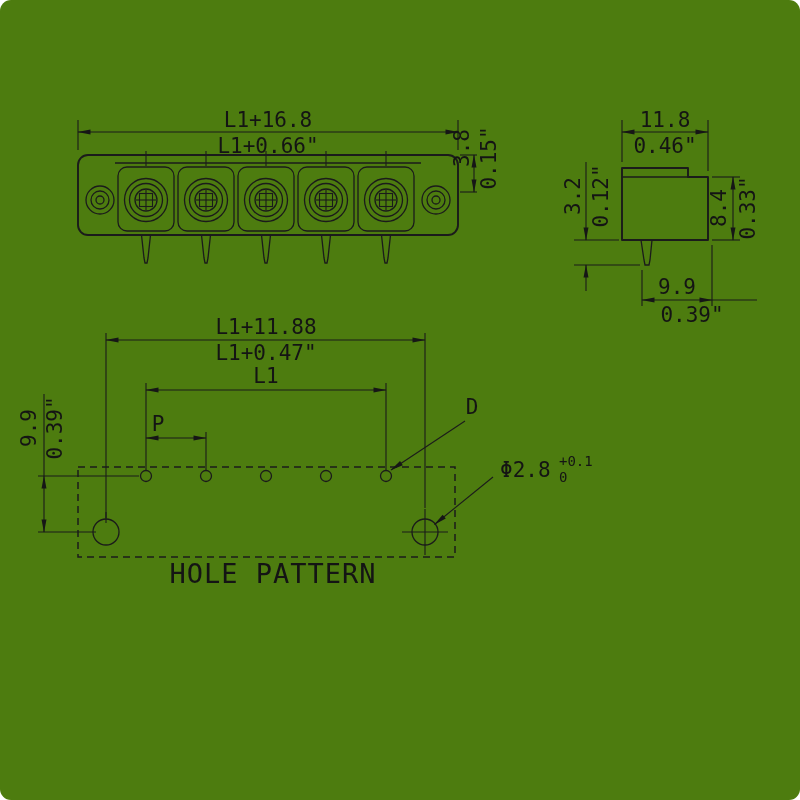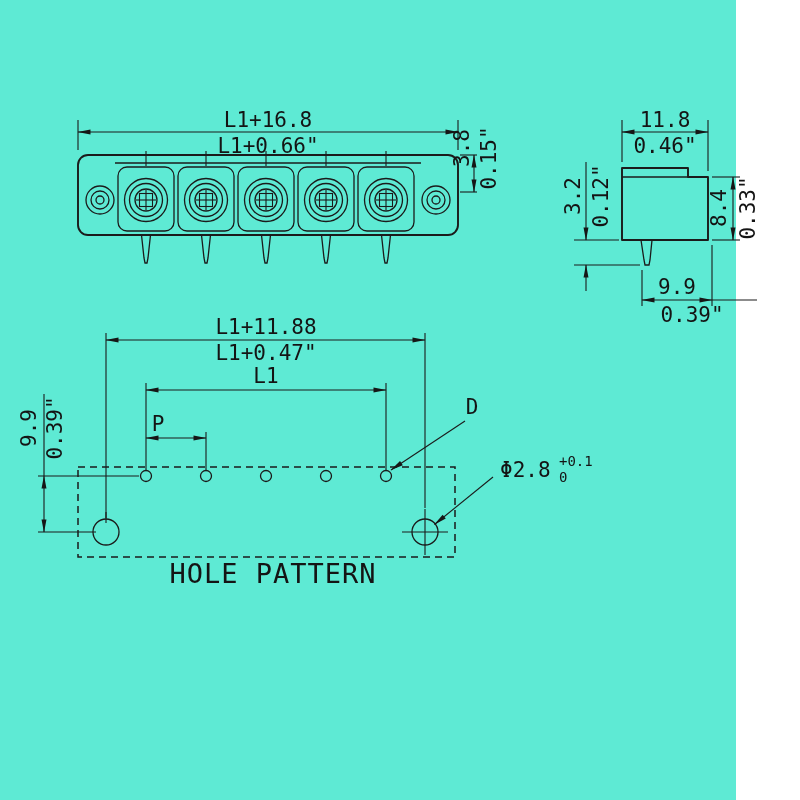--- a/index.html
+++ b/index.html
@@ -1,16 +1,16 @@
 <!DOCTYPE html>
 <html><head>
 <meta charset="utf-8">
 <style>
   html,body{margin:0;padding:0;background:#ffffff;}
-  .canvas{width:736px;height:800px;background:#5eead4;position:relative;}
+  .canvas{width:800px;height:800px;background:#4d7c0f;position:relative;border-radius:11px;}
   svg{display:block;}
   .outline{fill:none;stroke:#1b1b1b;stroke-width:1.9;stroke-linejoin:round;}
   .detail{fill:none;stroke:#1b1b1b;stroke-width:1.3;}
   .thin{fill:none;stroke:#1b1b1b;stroke-width:1.1;}
   .ext{fill:none;stroke:#1b1b1b;stroke-width:1.1;}
   .dim{fill:none;stroke:#1b1b1b;stroke-width:1.1;}
   .dashed{fill:none;stroke:#1b1b1b;stroke-width:1.5;stroke-dasharray:7 5;}
   .dboth{marker-start:url(#arrS);marker-end:url(#arrE);}
   .dend{marker-end:url(#arrE);}
   text{font-family:"DejaVu Sans Mono","Liberation Mono",monospace;font-size:21px;fill:#141414;}

